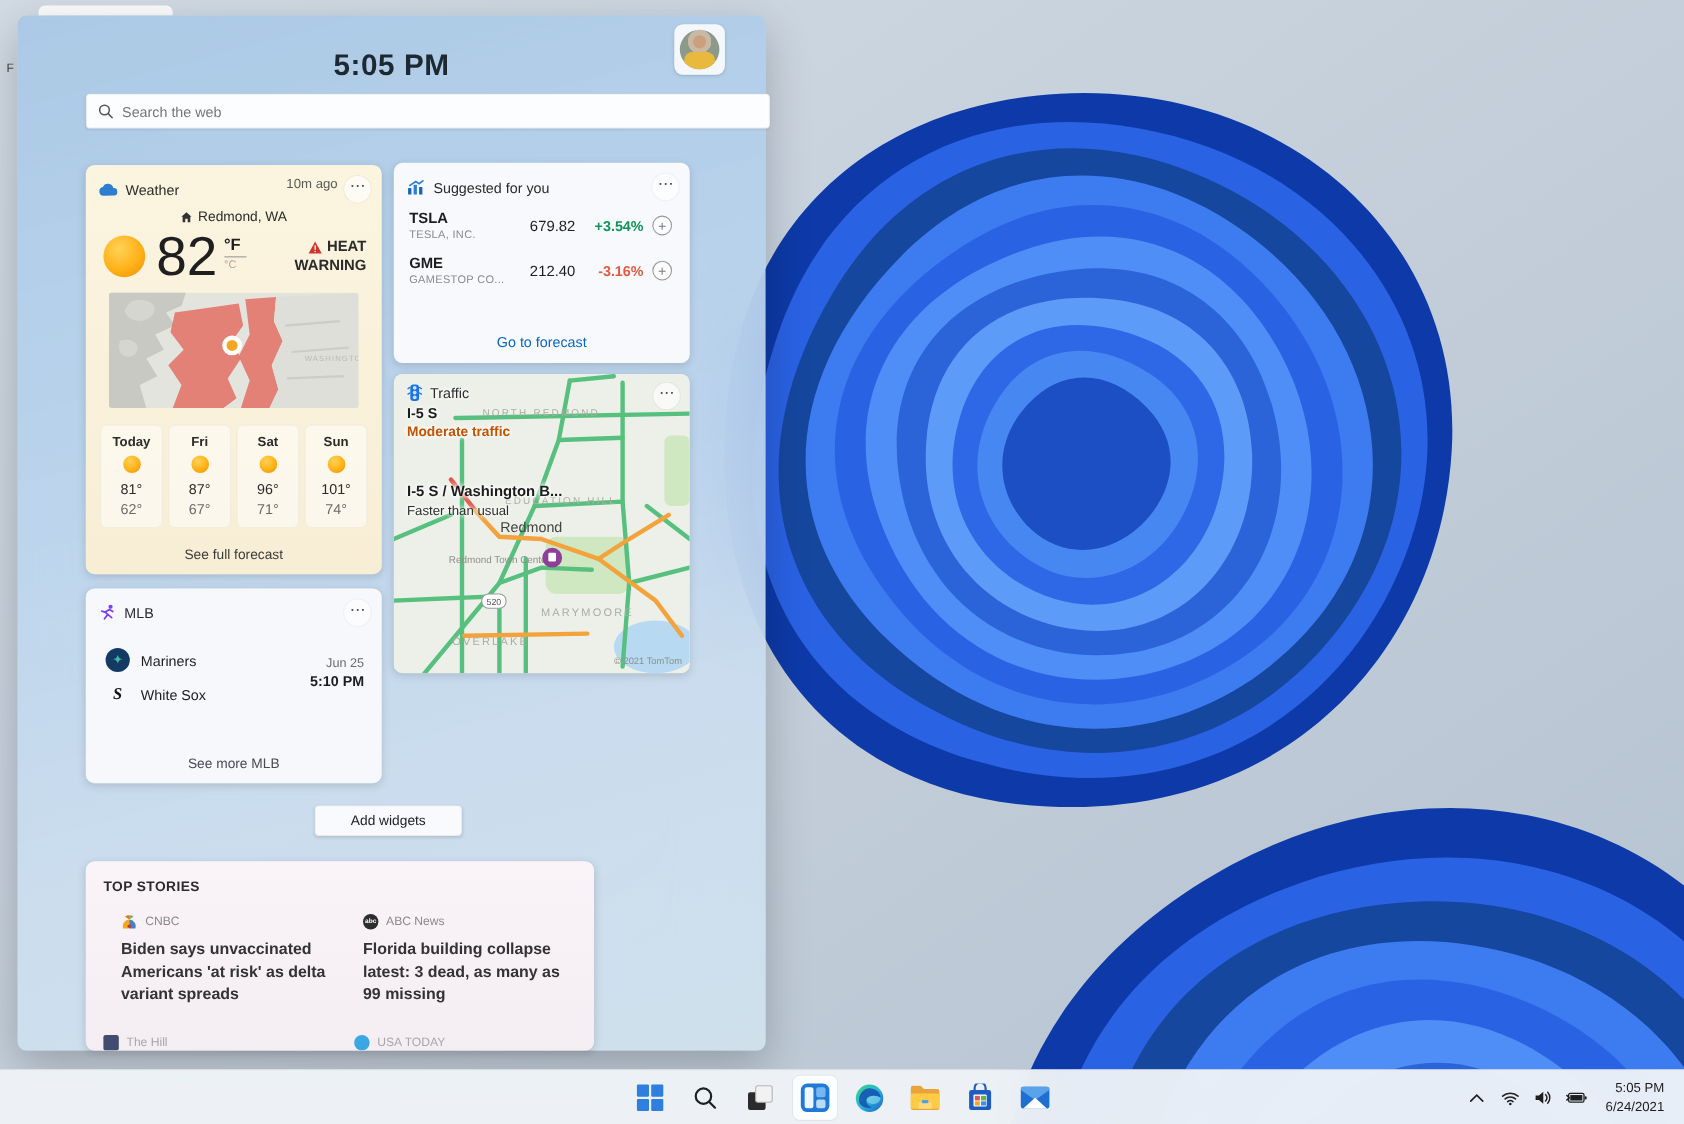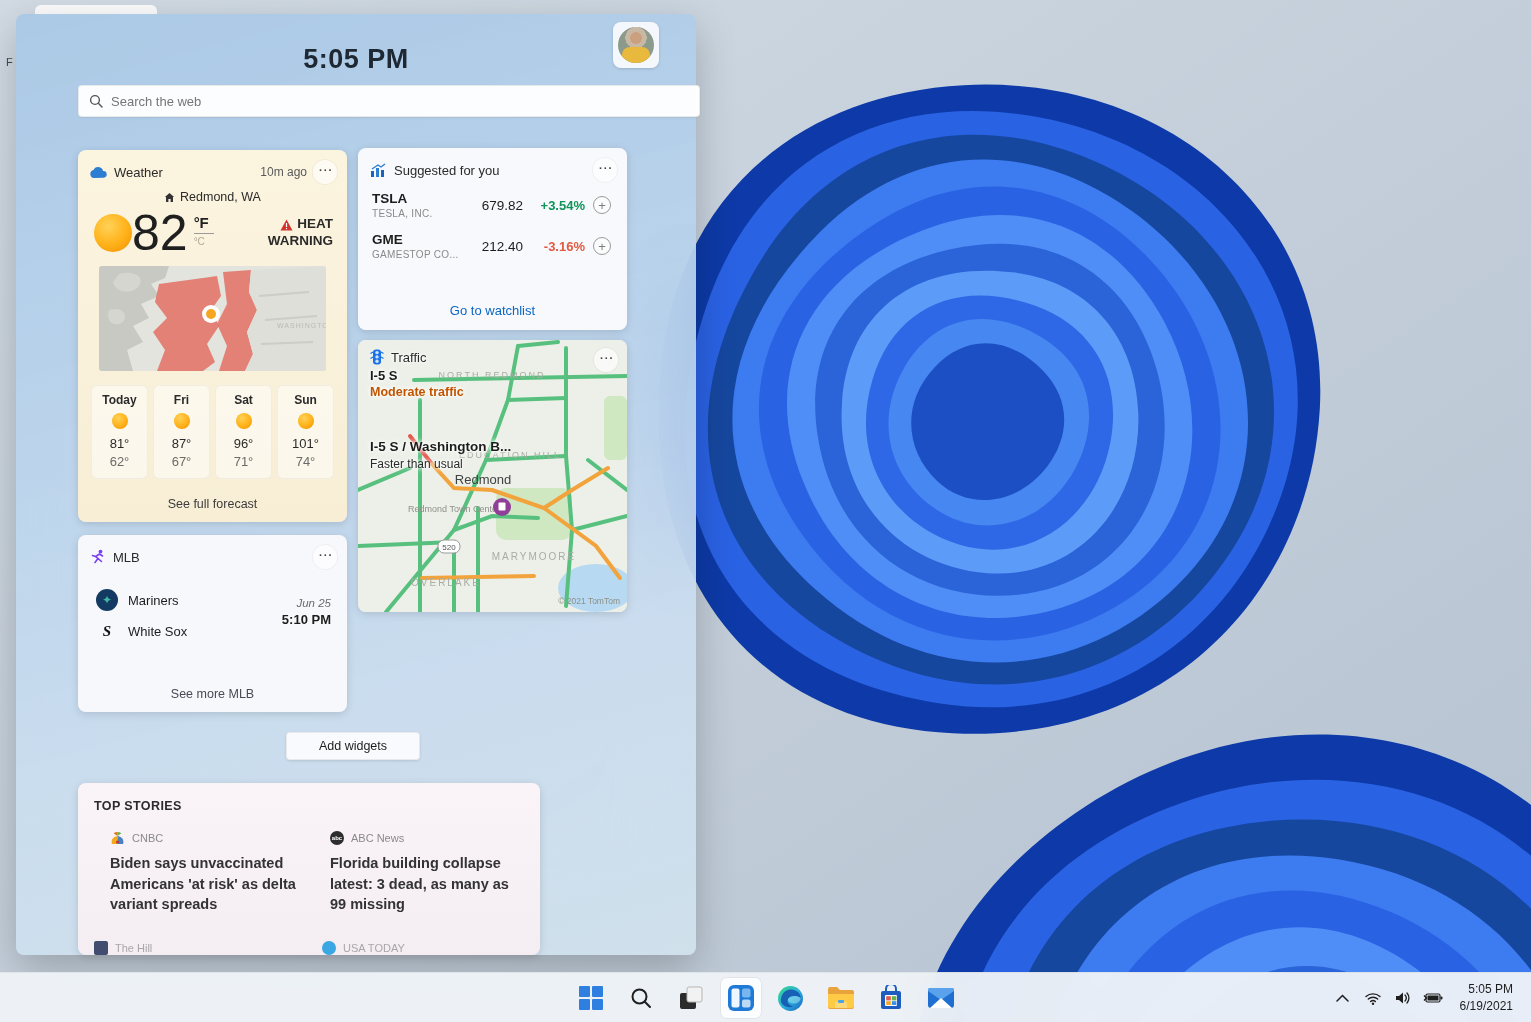--- a/index.html
+++ b/index.html
@@ -36,36 +36,36 @@
     background:rgba(255,255,255,0.97); border:1px solid rgba(0,0,0,0.08); border-radius:4px;
     display:flex; align-items:center; padding:0 10px; gap:8px; box-shadow:0 1px 2px rgba(0,0,0,.08); }
   .search-bar input { border:none; outline:none; flex:1; font-size:13px; color:#222;
     font-family:inherit; background:transparent; }
   .search-bar input::placeholder { color:#767676; }
 
   
   .card { position:absolute; border-radius:8px; box-shadow:0 2px 8px rgba(0,0,0,0.14); }
   .card-header { display:flex; align-items:center; gap:7px; padding:10px 10px 0 12px; }
   .card-title { font-size:13px; color:#2b2b2b; }
-  .header-right { margin-left:auto; display:flex; align-items:center; gap:6px; }
+  .header-right { margin-left:auto; display:flex; align-items:flex-start; gap:6px; }
   .updated { font-size:12px; color:#5a5a5a; }
   .dots-btn { width:24px; height:24px; border-radius:50%; background:rgba(255,255,255,0.65);
     display:flex; align-items:center; justify-content:center; cursor:pointer; color:#444;
     font-weight:bold; box-shadow:0 0 0 1px rgba(0,0,0,0.04); }
   .dots-btn::after { content:"\00b7\00a0\00b7\00a0\00b7"; font-size:11px; letter-spacing:-1px; margin-top:-4px; }
 
   
   #weather-card { left:62px; top:136px; width:269px; height:372px;
     background:linear-gradient(#FBF4DF,#F8EED6); }
   .weather-location { text-align:center; margin-top:6px; font-size:12.5px; color:#2b2b2b;
     display:flex; justify-content:center; align-items:center; gap:5px; }
   .weather-main { display:flex; align-items:center; padding:4px 14px 0 16px; }
   .sun-big { width:38px; height:38px; border-radius:50%;
     background:radial-gradient(circle at 38% 32%, #ffd257 0%, #ffb118 55%, #ef8e00 100%); }
-  .temp-num { font-size:50px; font-weight:300; color:#1f1f1f; line-height:1; }
+  .temp-num { font-size:50px; font-weight:300; color:#1f1f1f; margin-left:10px; line-height:1; }
   .unit-stack { display:flex; flex-direction:column; align-items:flex-start; margin-left:6px; margin-top:-6px; }
   .unit-f { font-size:15px; color:#1f1f1f; font-weight:600; }
   .unit-divider { width:20px; height:1px; background:#9a9a9a; margin:2px 0; }
   .unit-c { font-size:10px; color:#b0a89a; }
   .heat-warning { margin-left:auto; text-align:right; font-size:13.5px; font-weight:700; color:#2b2b2b; line-height:1.25; }
   .heat-row { display:flex; align-items:center; justify-content:flex-end; gap:4px; }
   .weather-map { margin:8px 21px 0 21px; width:227px; height:105px; border-radius:3px; overflow:hidden; }
   .forecast-row { display:flex; gap:5px; padding:10px 13px 0 13px; }
   .forecast-cell { flex:1; background:rgba(255,255,255,0.5); border:1px solid rgba(0,0,0,0.045);
     border-radius:6px; text-align:center; padding:7px 0 9px 0; cursor:pointer; }
@@ -112,21 +112,21 @@
   .mlb-game { padding:20px 16px 0 18px; display:flex; cursor:pointer; }
   .mlb-teams { display:flex; flex-direction:column; gap:9px; }
   .mlb-team { display:flex; align-items:center; gap:10px; }
   .team-name { font-size:13px; color:#1d1d1d; }
   .mariners-logo { width:22px; height:22px; border-radius:50%; background:#123a63;
     display:flex; align-items:center; justify-content:center; color:#3fb6a8; font-size:12px; }
   .whitesox-logo { width:22px; height:22px; display:flex; align-items:center; justify-content:center;
     font-family:"Liberation Serif","DejaVu Serif",serif; font-style:italic; font-weight:700;
     font-size:15px; color:#111; }
   .mlb-when { margin-left:auto; text-align:right; padding-top:8px; }
-  .mlb-date { font-size:11.5px; color:#6b6b6b;font-style:italic; }
+  .mlb-date { font-size:11.5px; color:#6b6b6b; }
   .mlb-time { font-size:13px; font-weight:700; color:#1d1d1d; margin-top:3px;margin-left:36px; }
 
   
   .add-widgets-btn { position:absolute; left:270px; top:718px; width:134px; height:28px;
     background:rgba(252,252,254,0.95); border:1px solid rgba(0,0,0,0.07); border-radius:4px;
     font-size:12.5px; color:#1d1d1d; display:flex; align-items:center; justify-content:center;
     cursor:pointer; box-shadow:0 1px 3px rgba(0,0,0,.12); }
 
   
   #news-panel { left:62px; top:769px; width:462px; height:172px; overflow:hidden;
@@ -326,21 +326,21 @@
     <div class="stock-row">
       <div class="stock-names">
         <div class="stock-symbol">GME</div>
         <div class="stock-company">GAMESTOP CO...</div>
       </div>
       <div class="stock-price">212.40</div>
       <div class="stock-change down">-3.16%</div>
       <div class="plus-btn">+</div>
     </div>
 
-    <div class="watchlist-link">Go to watchlist</div>
+    <div class="watchlist-link">Go to forecast</div>
   </div>
 
   <div class="card" id="traffic-card">
     <svg class="map" width="269" height="272" viewBox="0 0 269 272">
       <rect width="269" height="272" fill="#edf0e8"></rect>
       <rect x="138" y="148" width="76" height="52" rx="10" fill="#cfe8c2"></rect>
       <rect x="246" y="56" width="23" height="64" rx="6" fill="#cfe8c2"></rect>
       <ellipse cx="238" cy="248" rx="38" ry="24" fill="#b7d9f2"></ellipse>
       <g stroke="#57c07e" stroke-width="4" fill="none" stroke-linecap="round">
         <path d="M28 272 L96 190 L128 120 L150 60 L160 6"></path>
@@ -563,16 +563,16 @@
     <div class="tray-icon">
       <svg width="20" height="12" viewBox="0 0 20 12">
         <rect x="3" y="2" width="14" height="8" rx="1.5" fill="none" stroke="#1f1f1f" stroke-width="1.2"></rect>
         <rect x="17.6" y="4.5" width="1.8" height="3" rx="0.8" fill="#1f1f1f"></rect>
         <rect x="4.5" y="3.5" width="11" height="5" fill="#1f1f1f"></rect>
         <path d="M1 3.5 L3.5 6 L1 8.5" stroke="#1f1f1f" stroke-width="1.4" fill="none"></path>
       </svg>
     </div>
     <div class="tray-clock">
       <div>5:05 PM</div>
-      <div>6/19/2021</div>
+      <div>6/24/2021</div>
     </div>
   </div>
 </div>
 
 </body></html>

